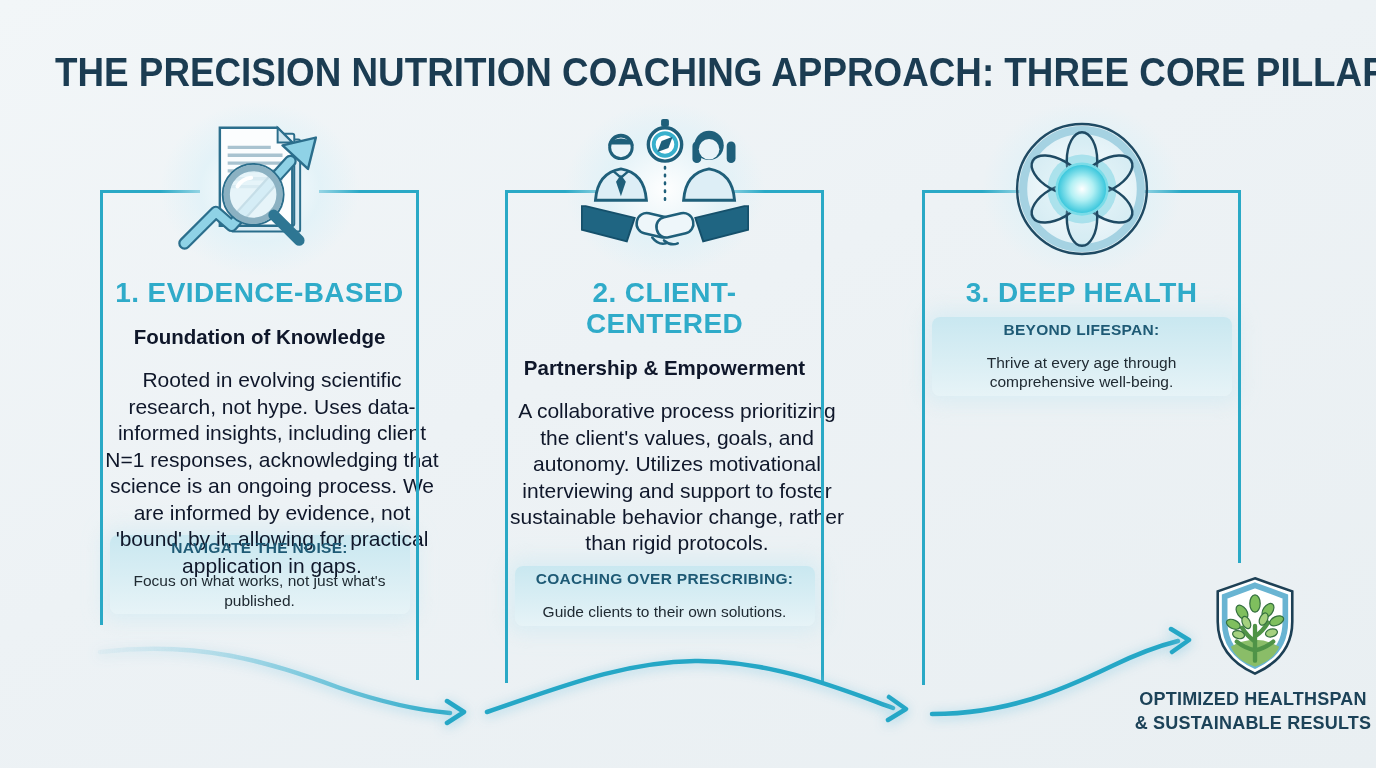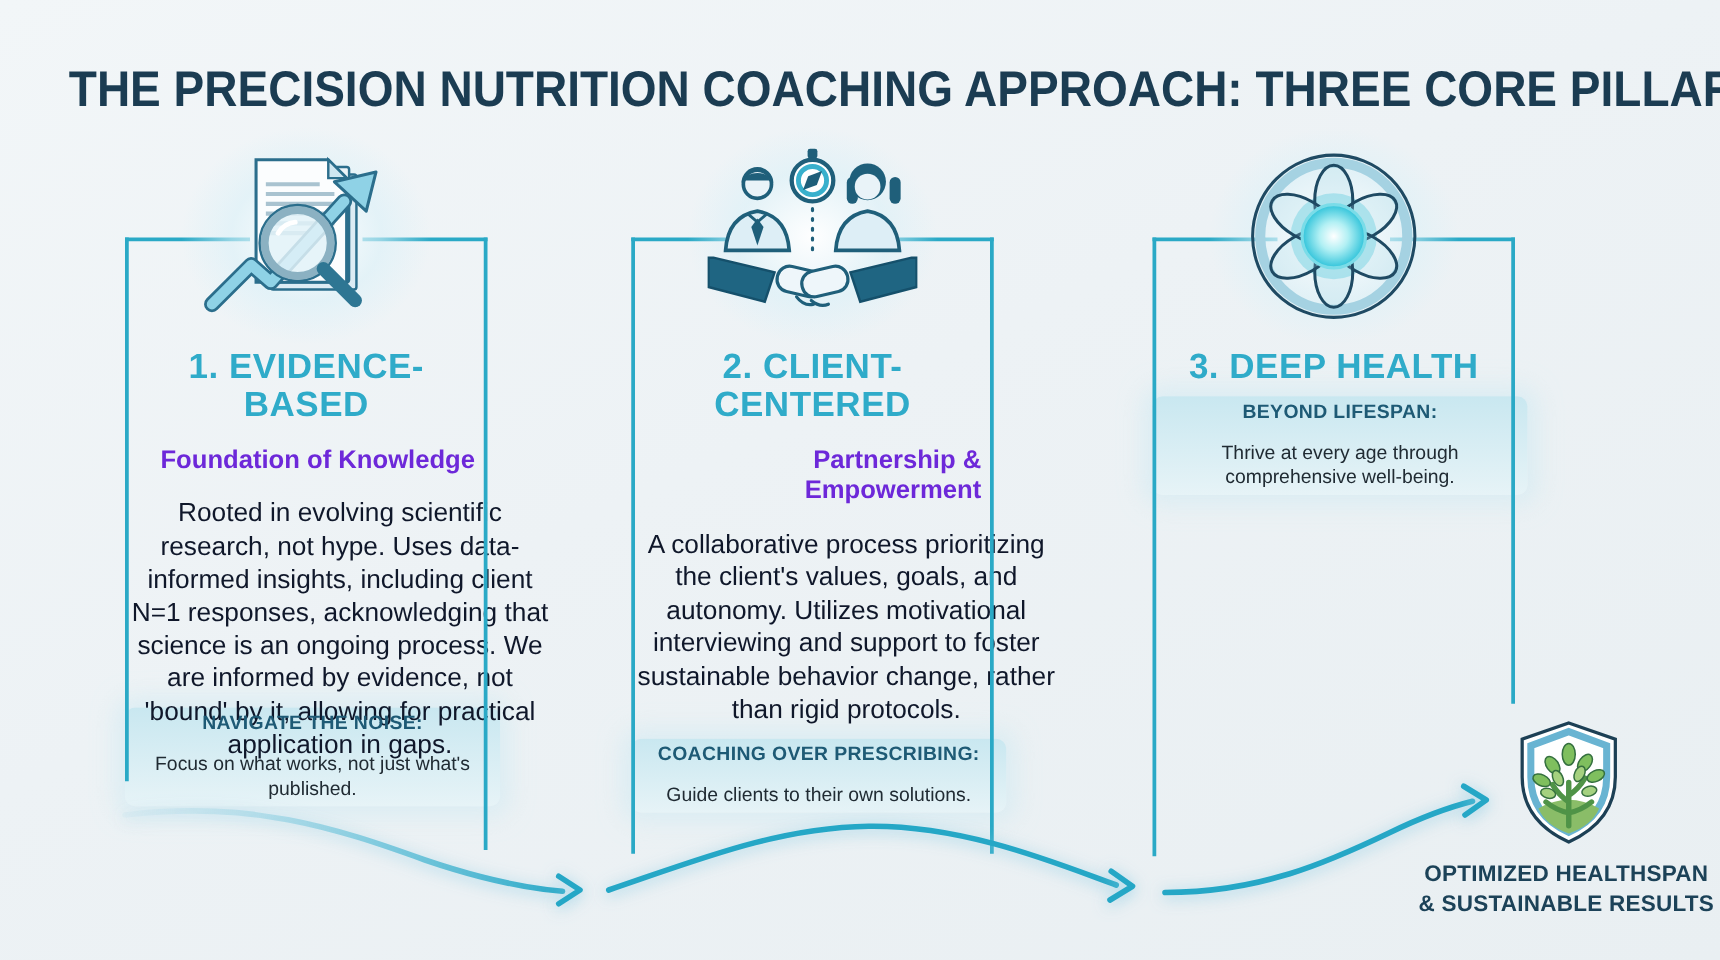--- a/index.html
+++ b/index.html
@@ -9,21 +9,21 @@
     background:linear-gradient(155deg,#f2f6f8 0%,#edf2f5 45%,#e9eff2 100%);
   }
   .stage{position:absolute;inset:0;}
   
   .title{
     position:absolute;top:50px;left:0;width:1376px;text-align:center;
     font-size:40px;font-weight:bold;color:#1b3c52;letter-spacing:0px;
     white-space:nowrap;transform:scaleX(.92);transform-origin:50% 50%;
   }
   
-  .pillar{position:absolute;top:190px;width:290px;}
+  .pillar{position:absolute;top:190px;width:319px;}
   .pillar.p1{left:100px;} .pillar.p2{left:505px;} .pillar.p3{left:922px;}
   .frame{position:absolute;inset:0;pointer-events:none;}
   .frame div{position:absolute;background:#2aa9c6;}
   .f-tl{left:0;top:0;width:100px;height:3px;}
   .f-tr{right:0;top:0;width:100px;height:3px;}
   .f-l{left:0;top:0;width:3px;}
   .f-r{right:0;top:0;width:3px;}
   .p1 .f-l{height:435px;} .p1 .f-r{height:490px;}
   .p2 .f-l{height:493px;} .p2 .f-r{height:493px;}
   .p3 .f-l{height:495px;} .p3 .f-r{height:373px;}
@@ -33,22 +33,22 @@
     width:176px;height:150px;display:flex;align-items:center;justify-content:center;
   }
   .icon-wrap::before{
     content:"";position:absolute;inset:-12px;border-radius:50%;
     background:radial-gradient(closest-side,rgba(255,255,255,.95),rgba(219,241,248,.6) 60%,rgba(219,241,248,0));
   }
   .icon-wrap svg{position:relative;}
   
   .p-head{margin:88px 10px 0;text-align:center;font-size:28px;line-height:1.1;
     font-weight:bold;color:#2fabc9;letter-spacing:.4px;}
-  .p-sub{margin:16px 10px 0;text-align:right;font-size:20.5px;line-height:1.2;
-    font-weight:bold;color:#6d28d9;}
+  .p-sub{margin:16px 10px 0;text-align:center;font-size:20.5px;line-height:1.2;
+    font-weight:bold;color:#0f172a;}
   .p-body{margin:18px auto 0;width:344px;height:160px;text-align:center;
     font-size:21px;line-height:1.26;color:#0f172a;}
   .callout{
     margin:8px auto 0;width:272px;padding:4px 14px;border-radius:8px;text-align:center;
     background:linear-gradient(180deg,rgba(199,231,240,.95),rgba(228,244,248,.7));
     box-shadow:0 0 18px 8px rgba(205,233,242,.55);
   }
   .c-title{font-size:15.5px;font-weight:bold;color:#1e5a75;letter-spacing:.3px;}
   .c-body{font-size:15.5px;line-height:1.25;color:#202b33;margin-top:14px;}
   

